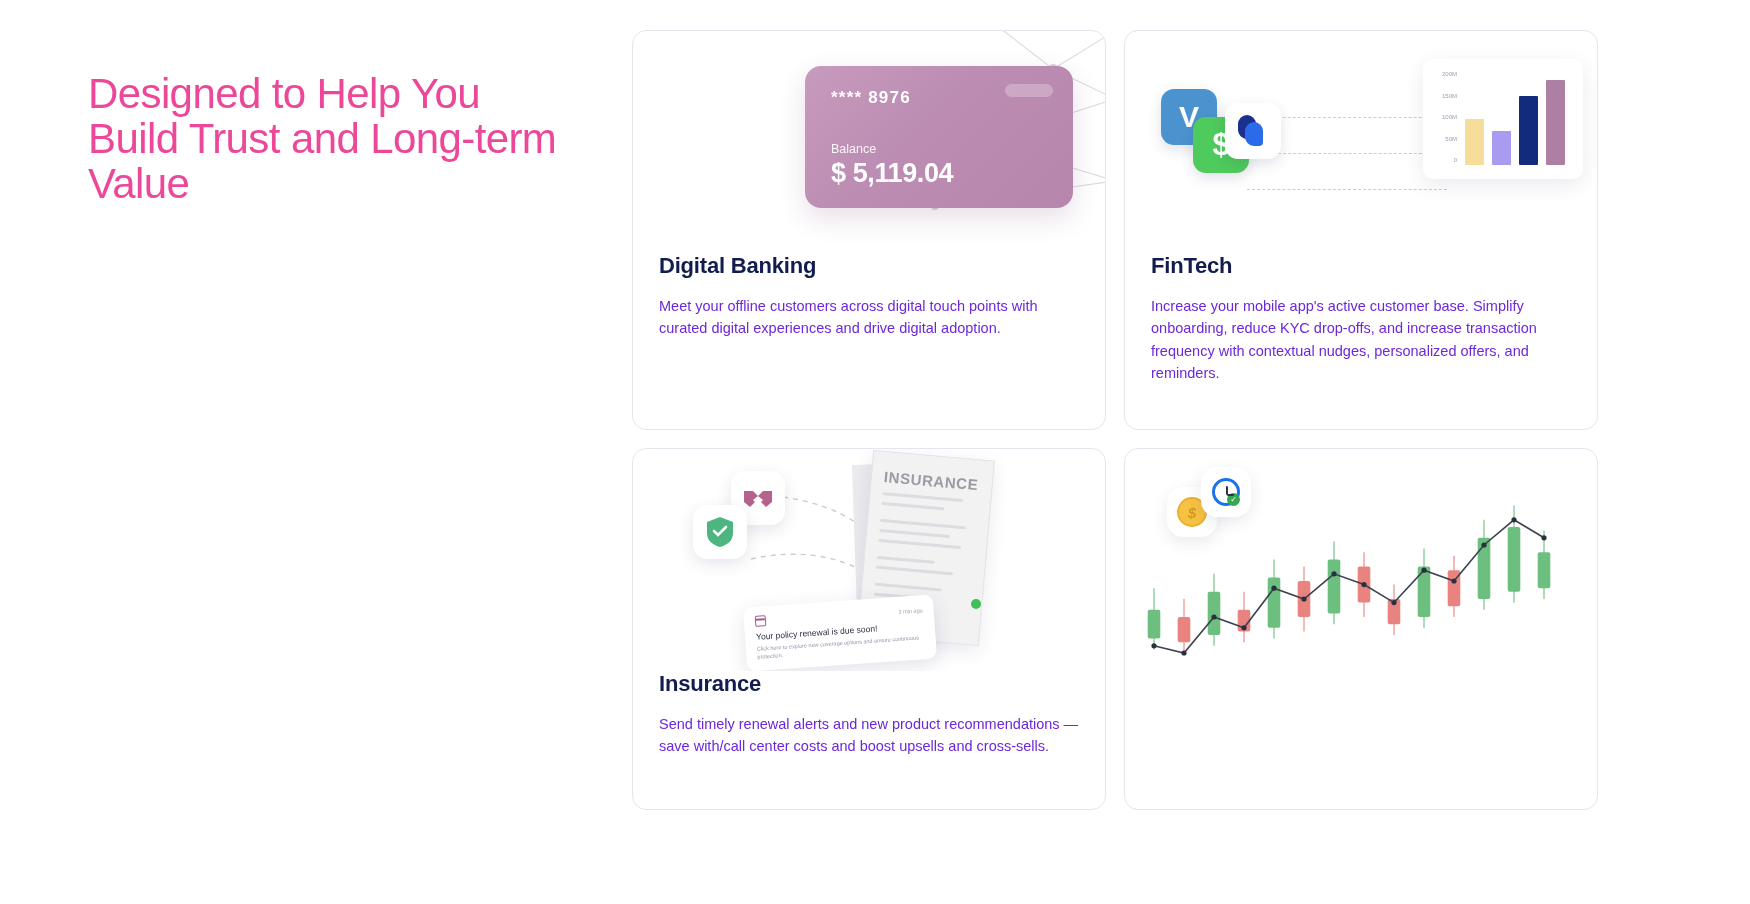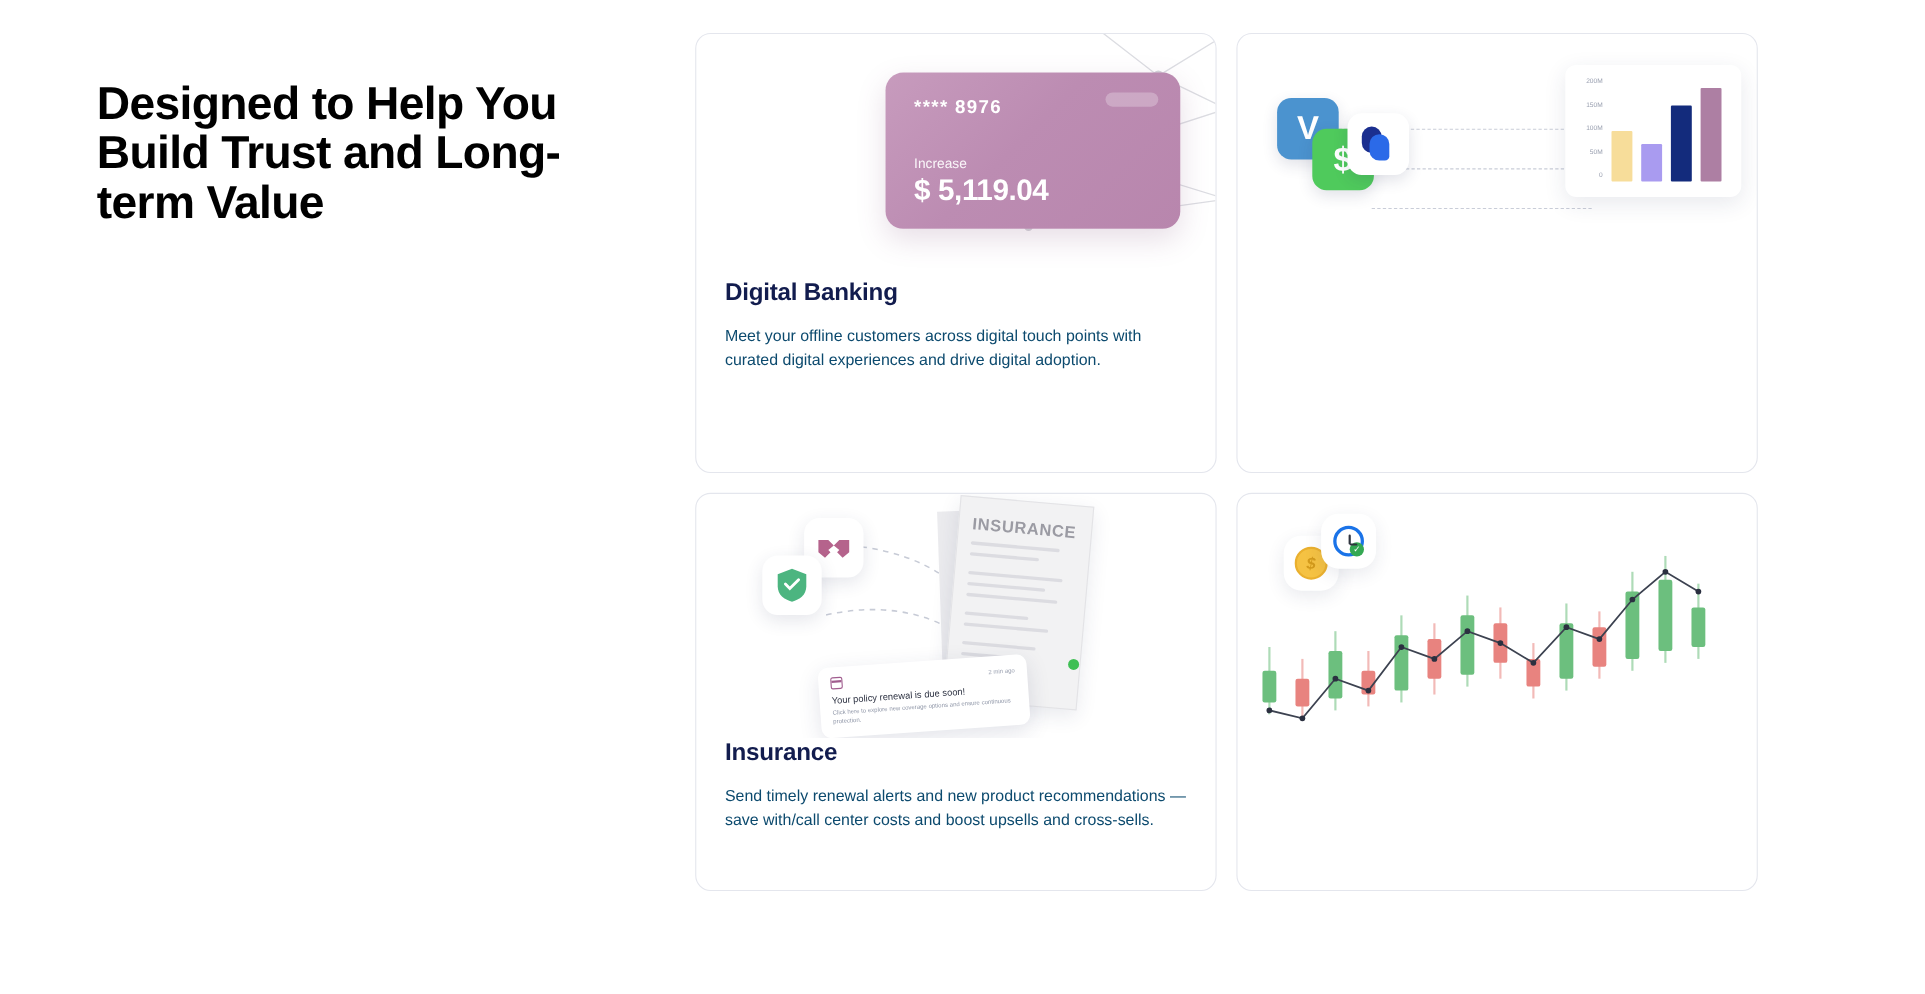--- a/index.html
+++ b/index.html
@@ -15,23 +15,23 @@
     background: #ffffff;
   }
 
   
   .headline {
     position: absolute;
     left: 88px; top: 72px;
     width: 470px;
     font-size: 42px;
     line-height: 1.07;
-    font-weight: 700;
+    font-weight: 400;
     letter-spacing: -0.6px;
-    color: #000000;
+    color: #ec4899;
   }
 
   
   .grid {
     position: absolute;
     left: 588px; top: 30px;
     width: 984px;
     display: grid;
     grid-template-columns: 492px 492px;
     grid-template-rows: 418px 380px;
@@ -53,21 +53,21 @@
   .card-body { padding: 0 26px; }
   .card-title {
     font-size: 22px; font-weight: 700;
     color: #121c4e;
     letter-spacing: -0.2px;
     margin-bottom: 16px;
   }
   .card-desc {
     font-size: 14.5px;
     line-height: 1.55;
-    color: #0c4a6e;
+    color: #6d28d9;
     max-width: 420px;
   }
 
   
   .net-svg { position: absolute; right: -10px; top: -10px; width: 300px; height: 220px; }
   .credit-card {
     position: absolute;
     left: 172px; top: 35px;
     width: 268px; height: 142px;
     border-radius: 16px;
@@ -229,21 +229,21 @@
             <circle cx="238" cy="48" r="5"></circle>
               <circle cx="170" cy="120" r="4"></circle>
             <circle cx="120" cy="185" r="4"></circle>
               <circle cx="300" cy="78" r="4"></circle>
           </g>
         </svg>
 
         <div class="credit-card">
           <div class="cc-chip"></div>
           <div class="cc-num">**** 8976</div>
-          <div class="cc-bal-label">Increase</div>
+          <div class="cc-bal-label">Balance</div>
           <div class="cc-bal-amt">$ 5,119.04</div>
         </div>
       </div>
       <div class="card-body">
         <div class="card-title">Digital Banking</div>
         <div class="card-desc">Meet your offline customers across digital touch points with curated digital experiences and drive digital adoption.</div>
       </div>
     </div>
 
     <div class="card">
@@ -274,20 +274,24 @@
             <span>50M</span>
             <span>0</span>
           </div>
           <div class="bars" id="bar-container">
               <div class="bar" style="height: 46px; background: rgb(247, 221, 154);"></div>
               <div class="bar" style="height: 34.5px; background: rgb(169, 155, 240);"></div>
               <div class="bar" style="height: 69px; background: rgb(19, 43, 124);"></div>
               <div class="bar" style="height: 85.1px; background: rgb(173, 127, 163);"></div>
             </div>
         </div>
+      </div>
+      <div class="card-body">
+        <div class="card-title">FinTech</div>
+        <div class="card-desc">Increase your mobile app's active customer base. Simplify onboarding, reduce KYC drop-offs, and increase transaction frequency with contextual nudges, personalized offers, and reminders.</div>
       </div>
     </div>
 
     <div class="card">
       <div class="card-art">
 
         <svg style="position:absolute;left:0;top:0;width:100%;height:100%">
           <path class="curve" d="M150 48 C 210 56, 250 86, 262 120"></path>
           <path class="curve" d="M118 110 C 190 94, 246 120, 266 158"></path>
         </svg>

